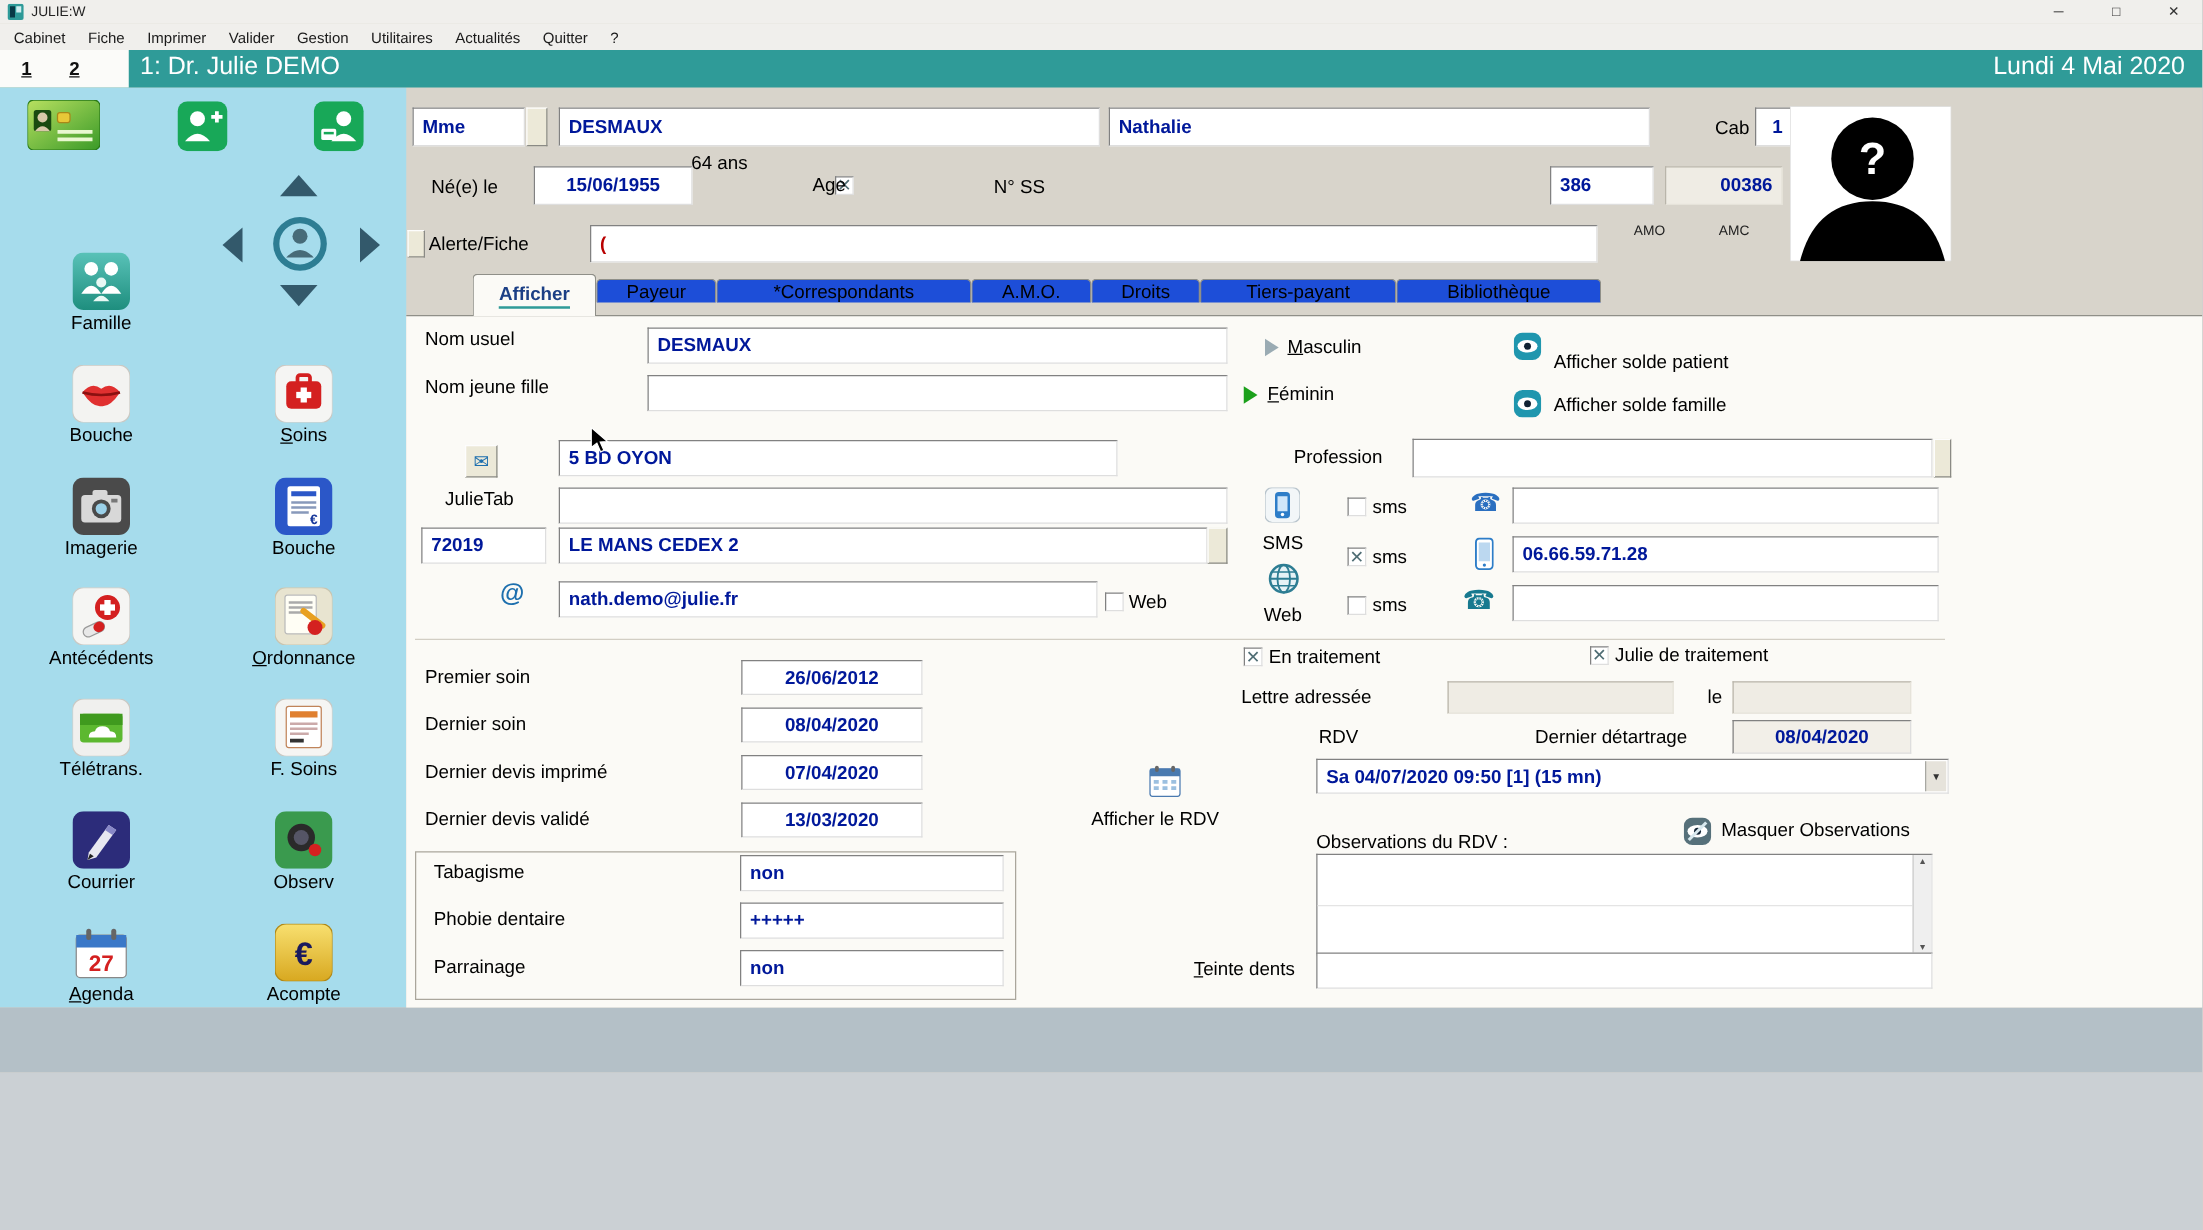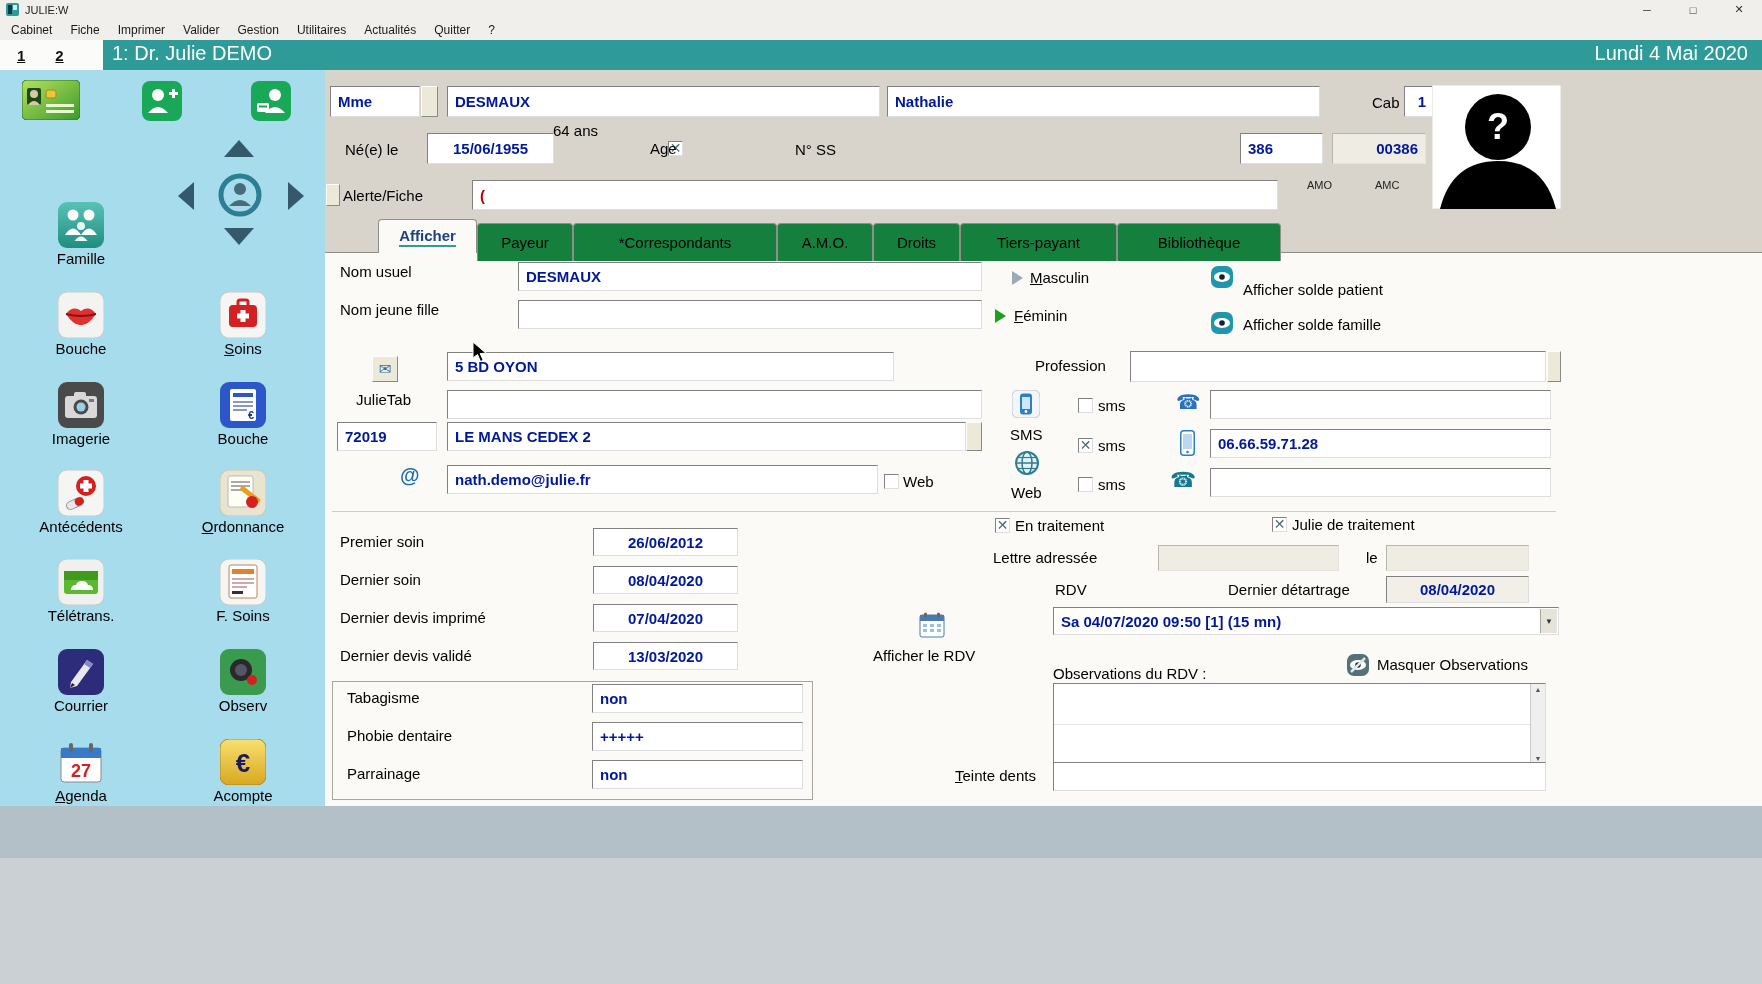--- a/index.html
+++ b/index.html
@@ -32,21 +32,21 @@
   .fld.right{justify-content:flex-end}
   .fld.red{color:#b80000}
   .fld.dis{background:#efece4;border-color:#b9b5aa #e6e3da #e6e3da #b9b5aa}
   .fld.dis2{background:#f2efe8}
   .lbl{position:absolute;font-size:15px;color:#000;white-space:nowrap}
   .lbl.sm{font-size:11px;color:#222}
   .cb{position:absolute;width:15px;height:15px;background:#fff;border:1px solid;border-color:#818181 #dedede #dedede #818181;font-size:14px;line-height:12px;text-align:center;color:#4f6d74;font-weight:bold;overflow:visible}
   .btn3d{position:absolute;background:#ece9d8;border:1px solid;border-color:#fdfdfd #8a8a85 #8a8a85 #fdfdfd}
   .tri-right{width:0;height:0;position:absolute;border-top:7px solid transparent;border-bottom:7px solid transparent}
   
-  .tab{position:absolute;top:223px;height:38px;background:#15803d;border:1px solid #8f8f88;border-bottom:none;border-radius:4px 4px 0 0;display:flex;align-items:center;justify-content:center;font-size:15px;color:#000;z-index:3}
+  .tab{position:absolute;top:223px;height:19px;background:#1d4ed8;border:1px solid #8f8f88;border-bottom:none;border-radius:4px 4px 0 0;display:flex;align-items:center;justify-content:center;font-size:15px;color:#000;z-index:3}
   .tab.active{top:219px;height:34px;background:#fbfaf6;z-index:4}
   .tab.active .tlbl{font-weight:bold;color:#1c3f85;border-bottom:2px solid #2f9b98;padding-bottom:1px}
   .content{position:absolute;left:325px;top:252px;width:1437px;height:554px;background:#fbfaf6;border-top:1px solid #8f8f88;z-index:1}
   .z{z-index:5}
   .groupbox{position:absolute;border:1px solid #aaa69c;z-index:4}
   .sep{position:absolute;height:1px;background:#d2cec4;z-index:4}
   .icon-btn{position:absolute;display:flex;align-items:center;justify-content:center;z-index:5}
   .combo-arrow{position:absolute;right:1px;top:1px;bottom:1px;width:17px;background:#e6e3db;border-left:1px solid #a8a8a2;display:flex;align-items:center;justify-content:center;font-size:8px;color:#333;font-weight:normal}
   .obs{position:absolute;background:#fff;border:1px solid;border-color:#818181 #dedede #dedede #818181;z-index:5}
   .obs-text{position:absolute;left:4px;top:2px;font-size:14px;color:#00189a}

